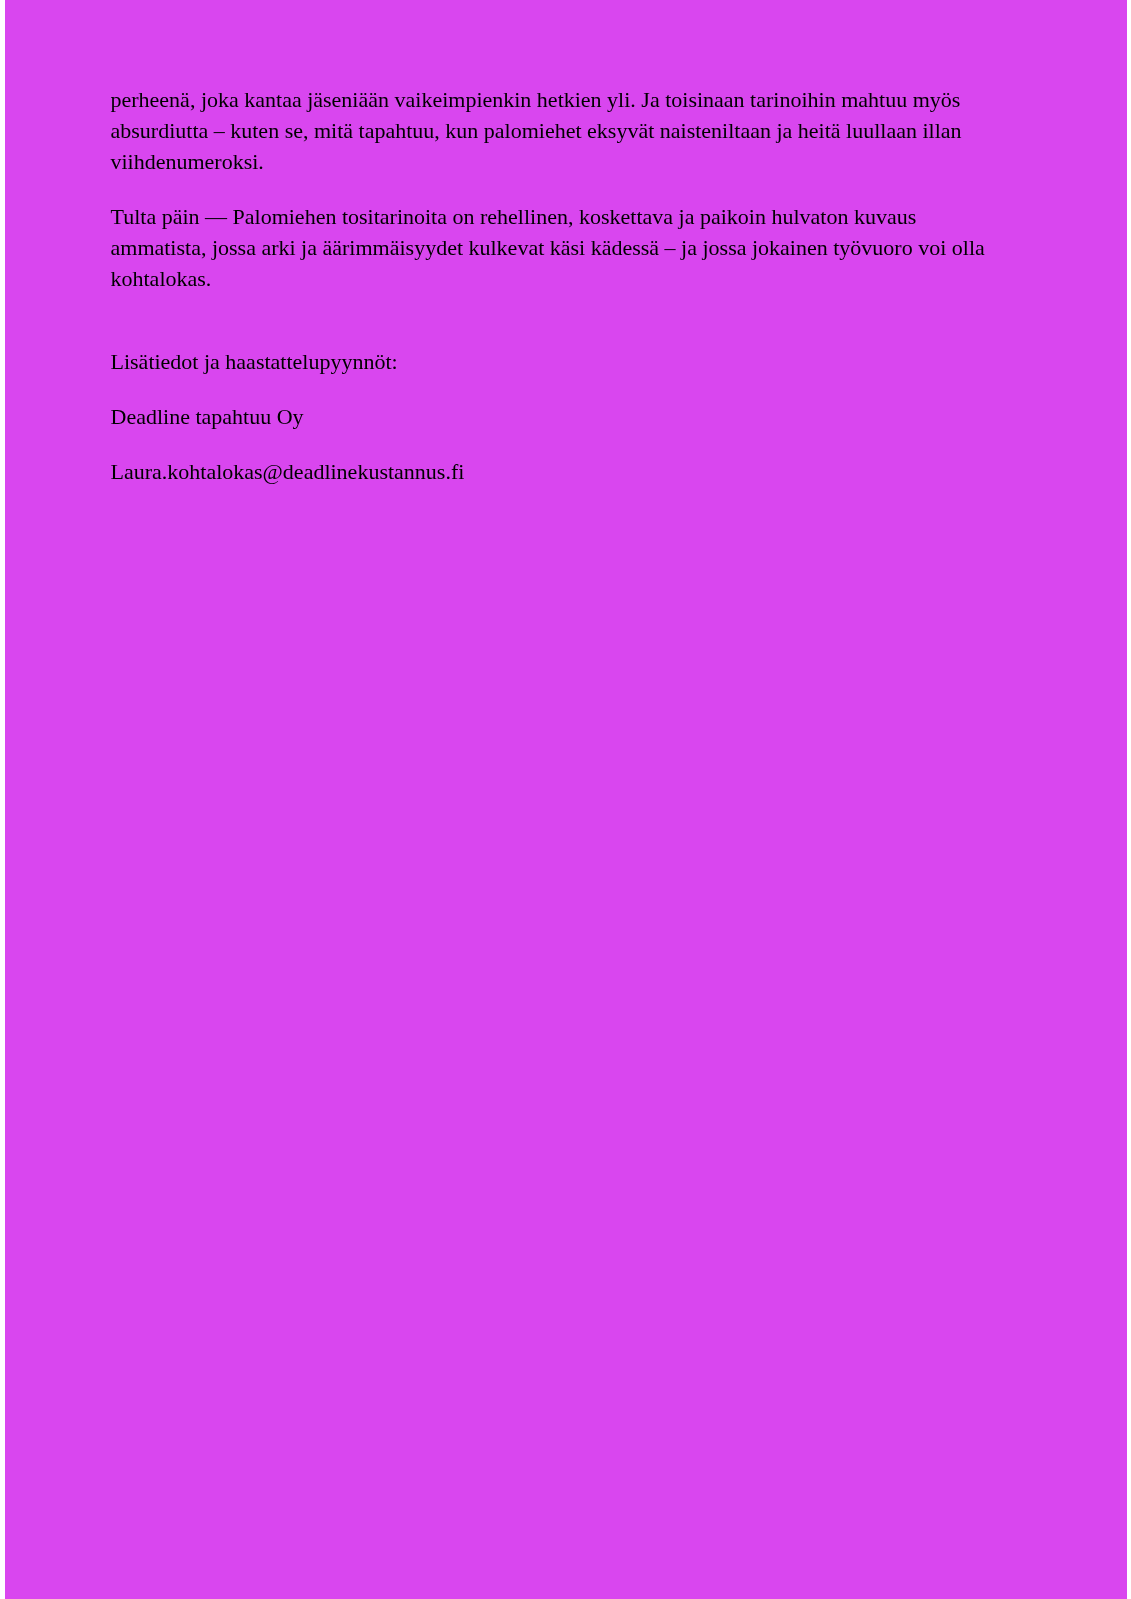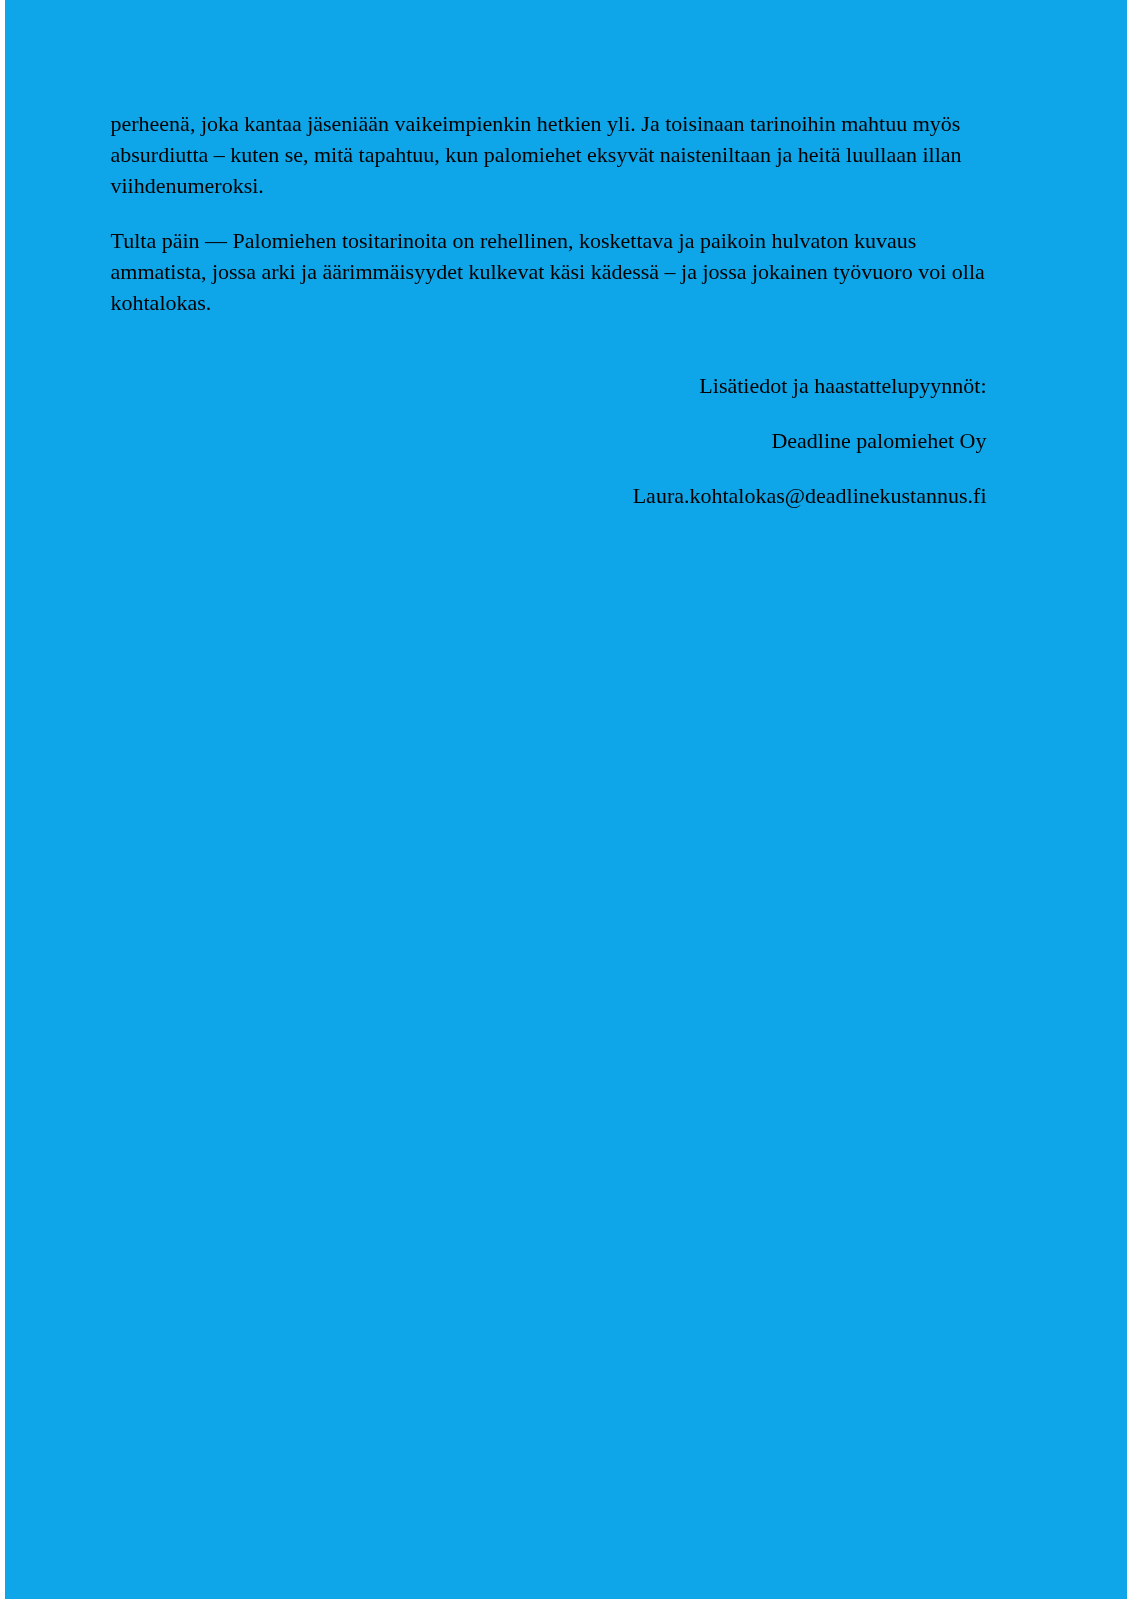--- a/index.html
+++ b/index.html
@@ -5,36 +5,35 @@
   html, body {
     margin: 0;
     padding: 0;
     background: #ffffff;
   }
   .page {
     position: relative;
     width: 1122px;
     height: 1599px;
     margin: 0 auto;
-    background: #0ea5e9;
+    background: #d946ef;
     color: #000000;
     font-family: "Liberation Serif", serif;
     box-sizing: border-box;
-    padding: 108px 140px 0 106px;
+    padding: 84px 140px 0 106px;
     overflow: hidden;
   }
   .body-text p {
     margin: 0 0 24px 0;
     font-size: 22px;
     line-height: 31px;
     text-align: left;
   }
   .contact-block {
     margin-top: 52px;
-    text-align: right;
   }
   .contact-block p {
     margin: 0 0 24px 0;
     font-size: 22px;
     line-height: 31px;
   }
   .contact-block .email {
     text-decoration: none;
     color: #000000;
   }
@@ -44,19 +43,19 @@
 
 <div class="page">
 
   <div class="body-text">
     <p>perheenä, joka kantaa jäseniään vaikeimpienkin hetkien yli. Ja toisinaan tarinoihin mahtuu myös absurdiutta – kuten se, mitä tapahtuu, kun palomiehet eksyvät naisteniltaan ja heitä luullaan illan viihdenumeroksi.</p>
     <p>Tulta päin — Palomiehen tositarinoita on rehellinen, koskettava ja paikoin hulvaton kuvaus ammatista, jossa arki ja äärimmäisyydet kulkevat käsi kädessä – ja jossa jokainen työvuoro voi olla kohtalokas.</p>
   </div>
 
   <div class="contact-block">
     <p>Lisätiedot ja haastattelupyynnöt:</p>
-    <p>Deadline palomiehet Oy</p>
+    <p>Deadline tapahtuu Oy</p>
     <p>
       <span class="email">Laura.kohtalokas@deadlinekustannus.fi</span>
     </p>
   </div>
 
 </div>
 
 </body></html>

